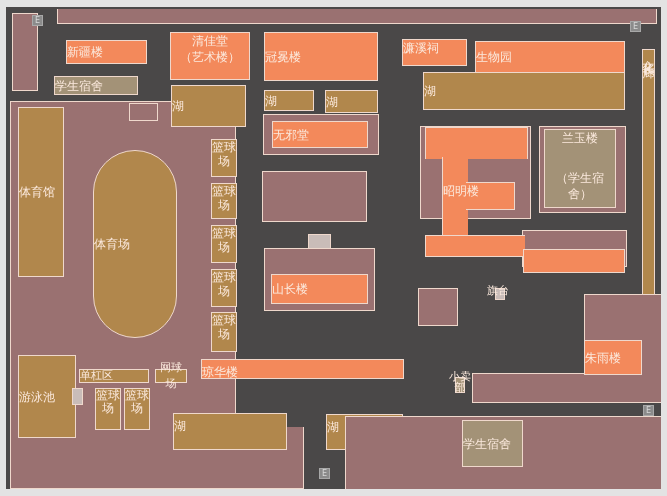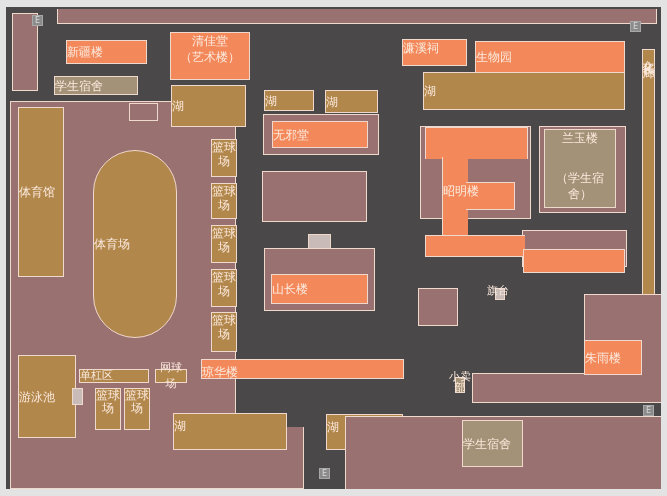--- a/index.html
+++ b/index.html
@@ -34,20 +34,23 @@
       <span>清佳堂</span>
       <span>（艺术楼）</span>
     </div>
   <div class="b dorm" style="left:48px;top:69px;width:84px;height:19px;">
       <span>学生宿舍</span>
     </div>
   <div class="b lake" style="left:165px;top:78px;width:75px;height:42px;">
       <span>湖</span>
     </div>
 
+  <div class="b bld" style="left:258px;top:25px;width:114px;height:49px;">
+      <span>冠冕楼</span>
+    </div>
   <div class="b lake" style="left:258px;top:83px;width:50px;height:21px;">
       <span>湖</span>
     </div>
   <div class="b lake" style="left:319px;top:83px;width:53px;height:23px;">
       <span>湖</span>
     </div>
   <div class="b ground" style="left:257px;top:107px;width:116px;height:41px;"></div>
   <div class="b bld" style="left:396px;top:32px;width:65px;height:27px;align-items:flex-start;">
       <span>濂溪祠</span>
     </div>

